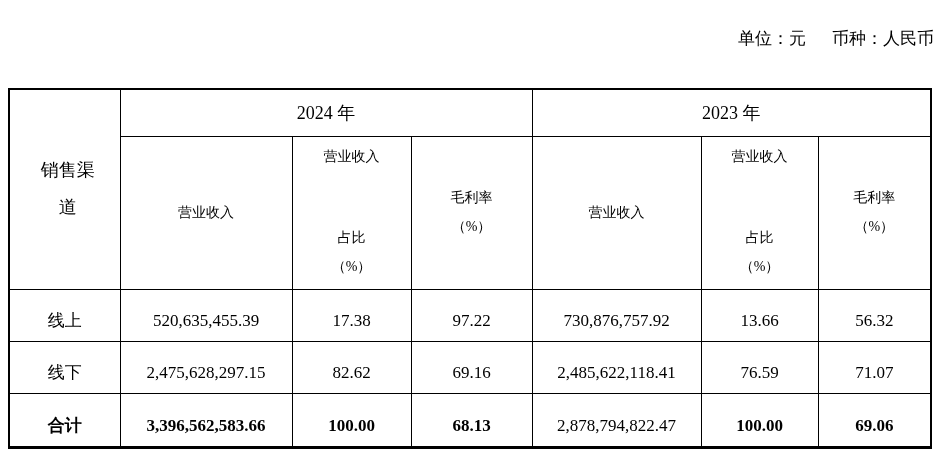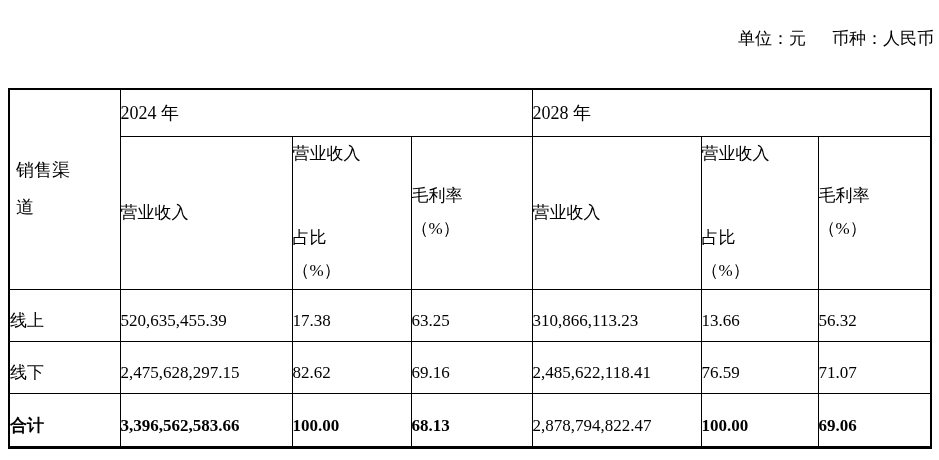--- a/index.html
+++ b/index.html
@@ -34,31 +34,31 @@
     width: 922px;
     border-collapse: collapse;
     table-layout: fixed;
     border: 2px solid #000000;
     border-bottom: 3px solid #000000;
     font-size: 17px;
     color: #000000;
   }
   table.report th, table.report td {
     border: 1.5px solid #000000;
-    text-align: left;
+    text-align: center;
     padding: 0;
     font-weight: normal;
     overflow: hidden;
   }
   tr.group-row { height: 47px; }
   tr.col-row  { height: 153px; }
   tr.body-row { height: 52px; }
   tr.total-row { height: 54px; }
   tr.group-row th { vertical-align: middle; font-size: 18px; }
-  tr.col-row th { vertical-align: middle; font-size: 17px; }
+  tr.col-row th { vertical-align: middle; font-size: 14px; }
   th.ch-col { vertical-align: middle; font-size: 18px; }
   th.ch-col .hl { line-height: 1.2; padding-left: 6px; }
   th.ch-col .hl + .hl { margin-top: 16px; }
   .hl { line-height: 1.2; }
   .m-big { margin-top: 64px; }
   .m-small { margin-top: 12px; }
   tr.body-row td, tr.total-row td {
     vertical-align: bottom;
     padding-bottom: 9px;
     line-height: 1.2;
@@ -85,21 +85,21 @@
       <col style="width:117px">
       <col style="width:113px">
     </colgroup>
     <tbody>
         <tr class="group-row">
       <th rowspan="2" class="ch-col">
         <div class="hl">销售渠</div>
         <div class="hl">道</div>
       </th>
       <th colspan="3">2024 年</th>
-      <th colspan="3">2028 年</th>
+      <th colspan="3">2023 年</th>
     </tr>
     <tr class="col-row">
       <th>营业收入</th>
       <th>
         <div class="hl">营业收入</div>
         <div class="hl m-big">占比</div>
         <div class="hl m-small">（%）</div>
       </th>
       <th>
         <div class="hl">毛利率</div>
@@ -114,22 +114,22 @@
       <th>
         <div class="hl">毛利率</div>
         <div class="hl m-small">（%）</div>
       </th>
     </tr>
 
     <tr class="body-row">
       <td>线上</td>
       <td>520,635,455.39</td>
       <td>17.38</td>
-      <td>63.25</td>
-      <td>310,866,113.23</td>
+      <td>97.22</td>
+      <td>730,876,757.92</td>
       <td>13.66</td>
       <td>56.32</td>
     </tr>
 
     <tr class="body-row">
       <td>线下</td>
       <td>2,475,628,297.15</td>
       <td>82.62</td>
       <td>69.16</td>
       <td>2,485,622,118.41</td>

